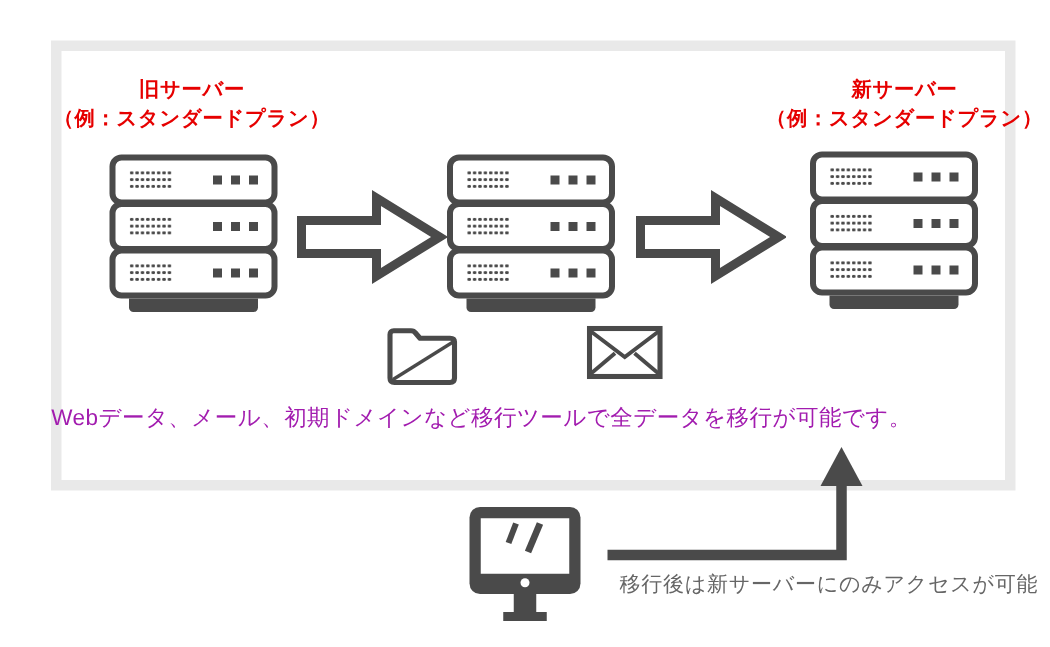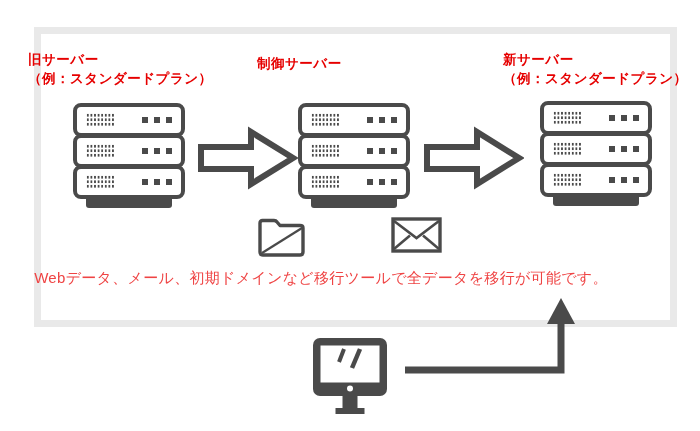--- a/index.html
+++ b/index.html
@@ -9,21 +9,21 @@
     font-family:"Liberation Sans", sans-serif;
   }
   
   .frame {
     position:absolute; left:34px; top:27px; width:643px; height:300px;
     border:7px solid #e9e9e9; background:#fff;
   }
   
   .srv-label {
     position:absolute; color:#e60000; font-weight:bold; font-size:13.5px;
-    line-height:1.4; letter-spacing:0.5px; white-space:nowrap;
+    line-height:1.4; text-align:center; letter-spacing:0.5px; white-space:nowrap;
   }
   .lbl-old     { left:28px;  top:51px; width:200px; }
   .lbl-control { left:257px; top:55px; width:200px; }
   .lbl-new     { left:503px; top:51px; width:200px; }
 
   
   .rack { position:absolute; width:112px; }
   .rack-old     { left:73px;  top:103px; }
   .rack-control { left:298px; top:103px; }
   .rack-new     { left:540px; top:101px; }
@@ -45,21 +45,21 @@
   .arrow1 { left:198px; top:126px; }
   .arrow2 { left:424px; top:126px; }
   .folder-pos   { left:257px; top:212px; }
   .browser-pos  { left:328px; top:208px; }
   .mail-pos     { left:391px; top:217px; }
   .monitor-pos  { left:311px; top:336px; }
   .connector-pos{ left:400px; top:294px; }
 
   .desc {
     position:absolute; left:34px; top:269px; width:574px; text-align:center;
-    color:#ef4444; font-size:15px; letter-spacing:0.3px; white-space:nowrap;
+    color:#a21caf; font-size:15px; letter-spacing:0.3px; white-space:nowrap;
   }
   .note {
     position:absolute; left:110px; top:289px; color:#e60000; font-size:14px;
     font-weight:bold; letter-spacing:0.5px; white-space:nowrap;
   }
   .access-note {
     position:absolute; left:413px; top:381px; color:#666; font-size:14px;
     letter-spacing:0.5px; white-space:nowrap;
   }
   svg { display:block; }
@@ -67,23 +67,20 @@
 </head>
 <body>
 
 <div class="stage">
 
   <div class="frame"></div>
 
   <div class="srv-label lbl-old">
     <div>旧サーバー</div>
     <div>（例：スタンダードプラン）</div>
-  </div>
-  <div class="srv-label lbl-control">
-    <div>制御サーバー</div>
   </div>
   <div class="srv-label lbl-new">
     <div>新サーバー</div>
     <div>（例：スタンダードプラン）</div>
   </div>
 
   <div class="rack rack-old">
     <div class="unit">
         <div class="dots"></div>
         <div class="leds">
@@ -209,14 +206,15 @@
     </svg>
   </div>
 
   <div class="abs connector-pos">
     <svg width="180" height="84" viewBox="0 0 180 84">
       <path d="M5,76 L161,76 L161,26" fill="none" stroke="#4a4a4a" stroke-width="7"></path>
       <polygon points="147,30 175,30 161,4" fill="#4a4a4a"></polygon>
     </svg>
   </div>
 
+  <div class="access-note">移行後は新サーバーにのみアクセスが可能</div>
 
 </div>
 
 </body></html>

